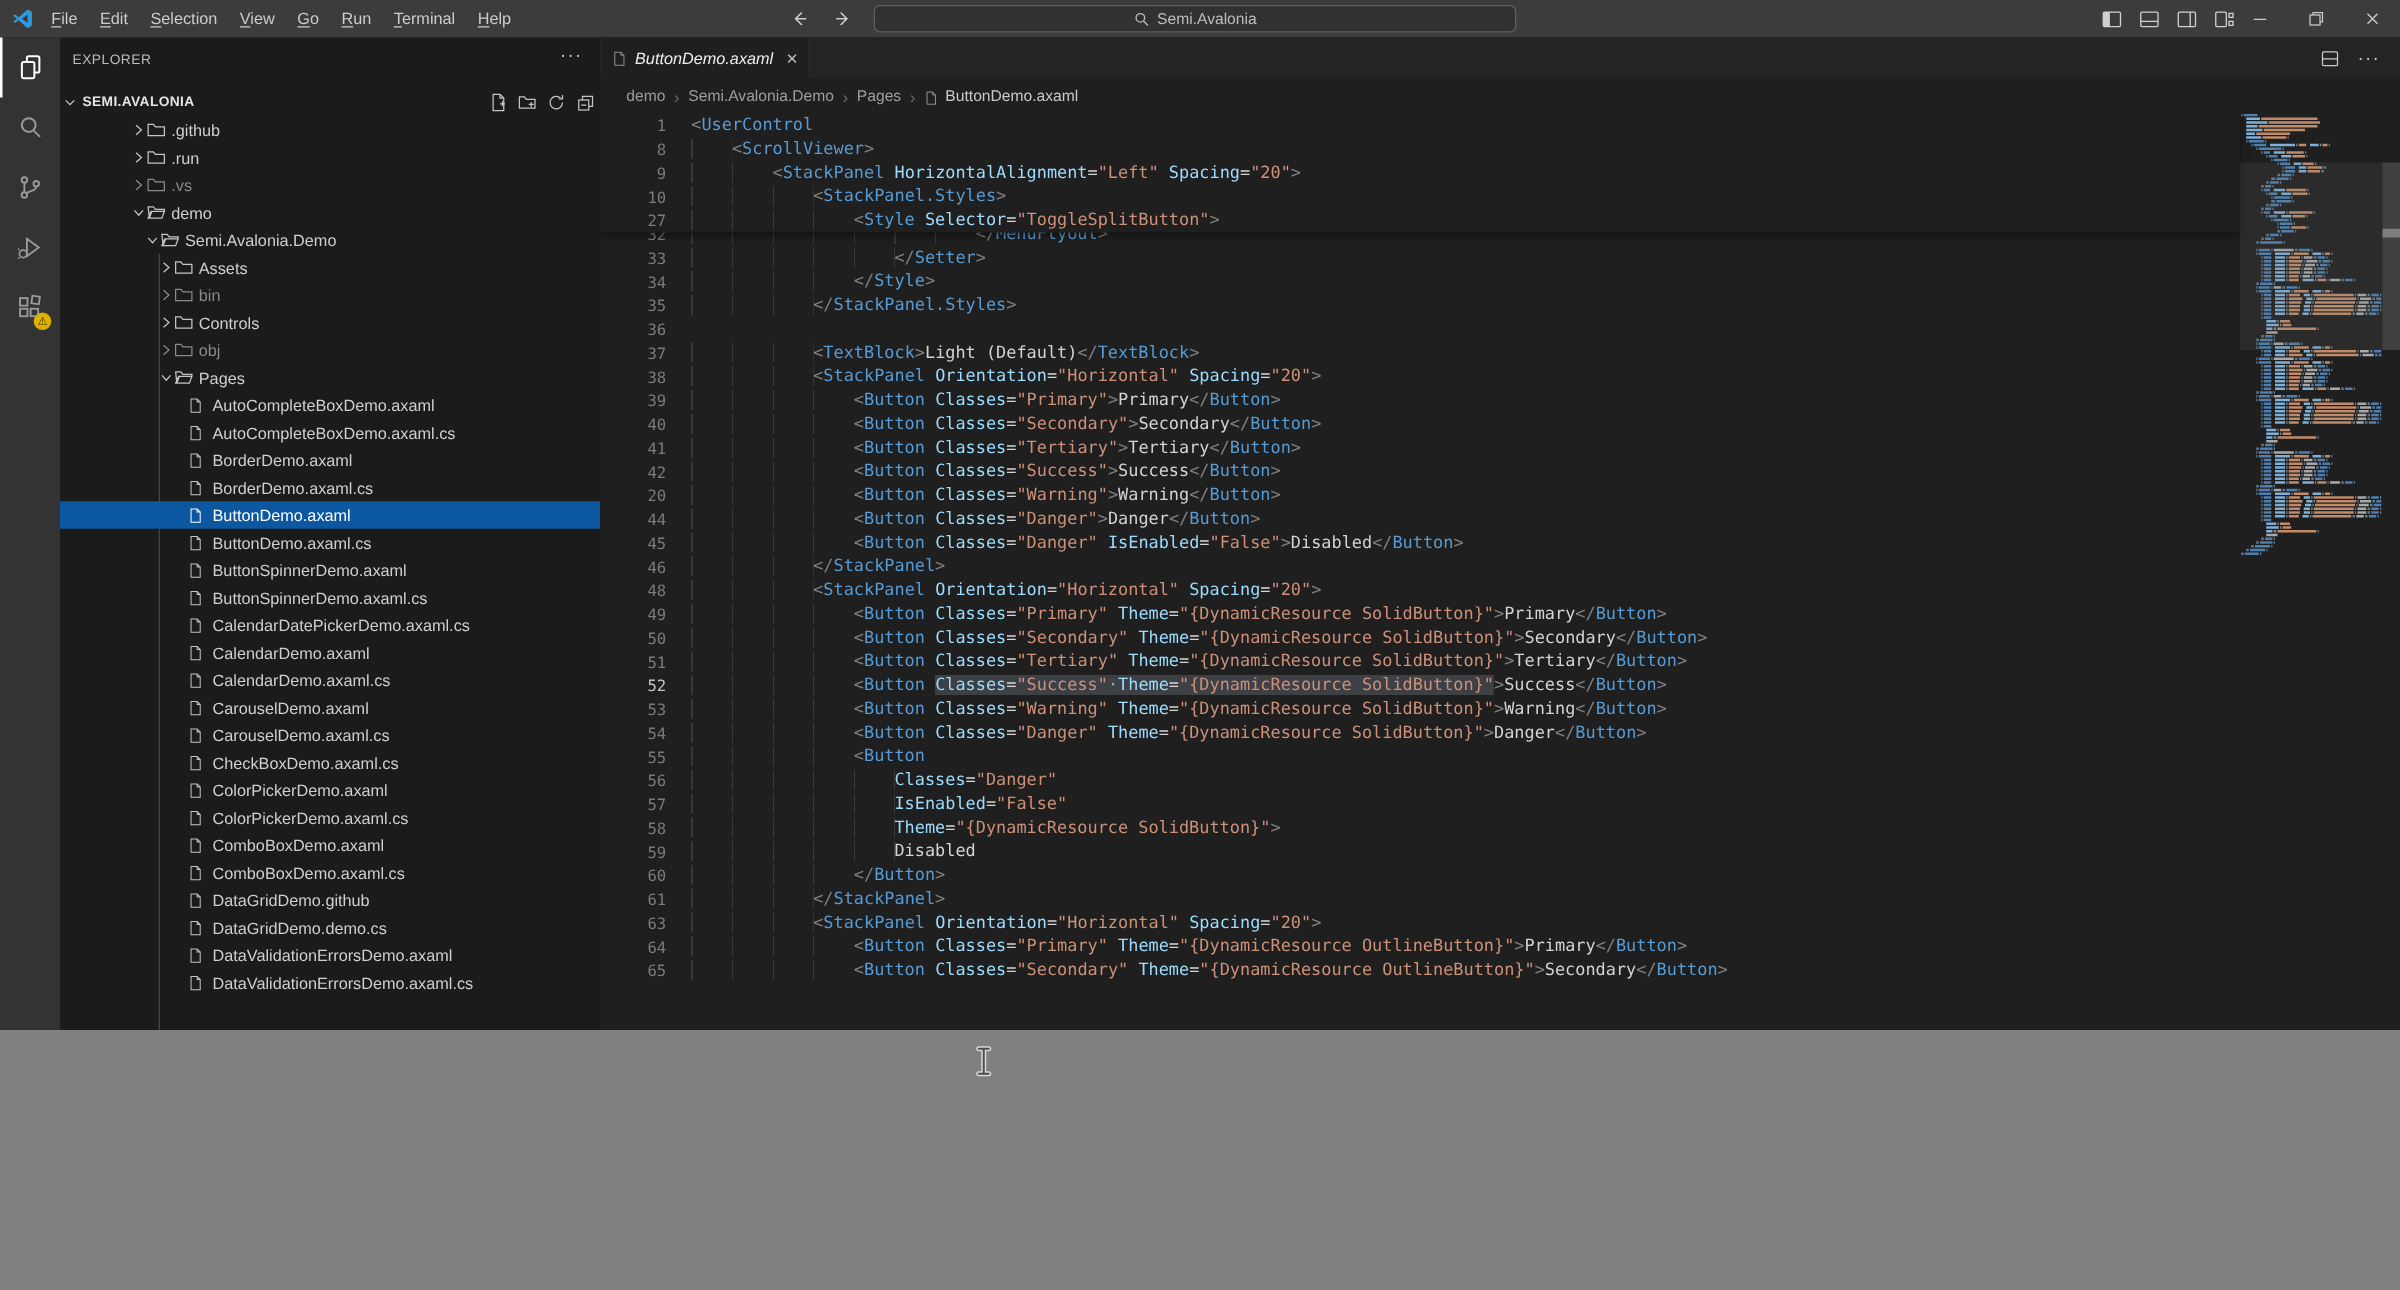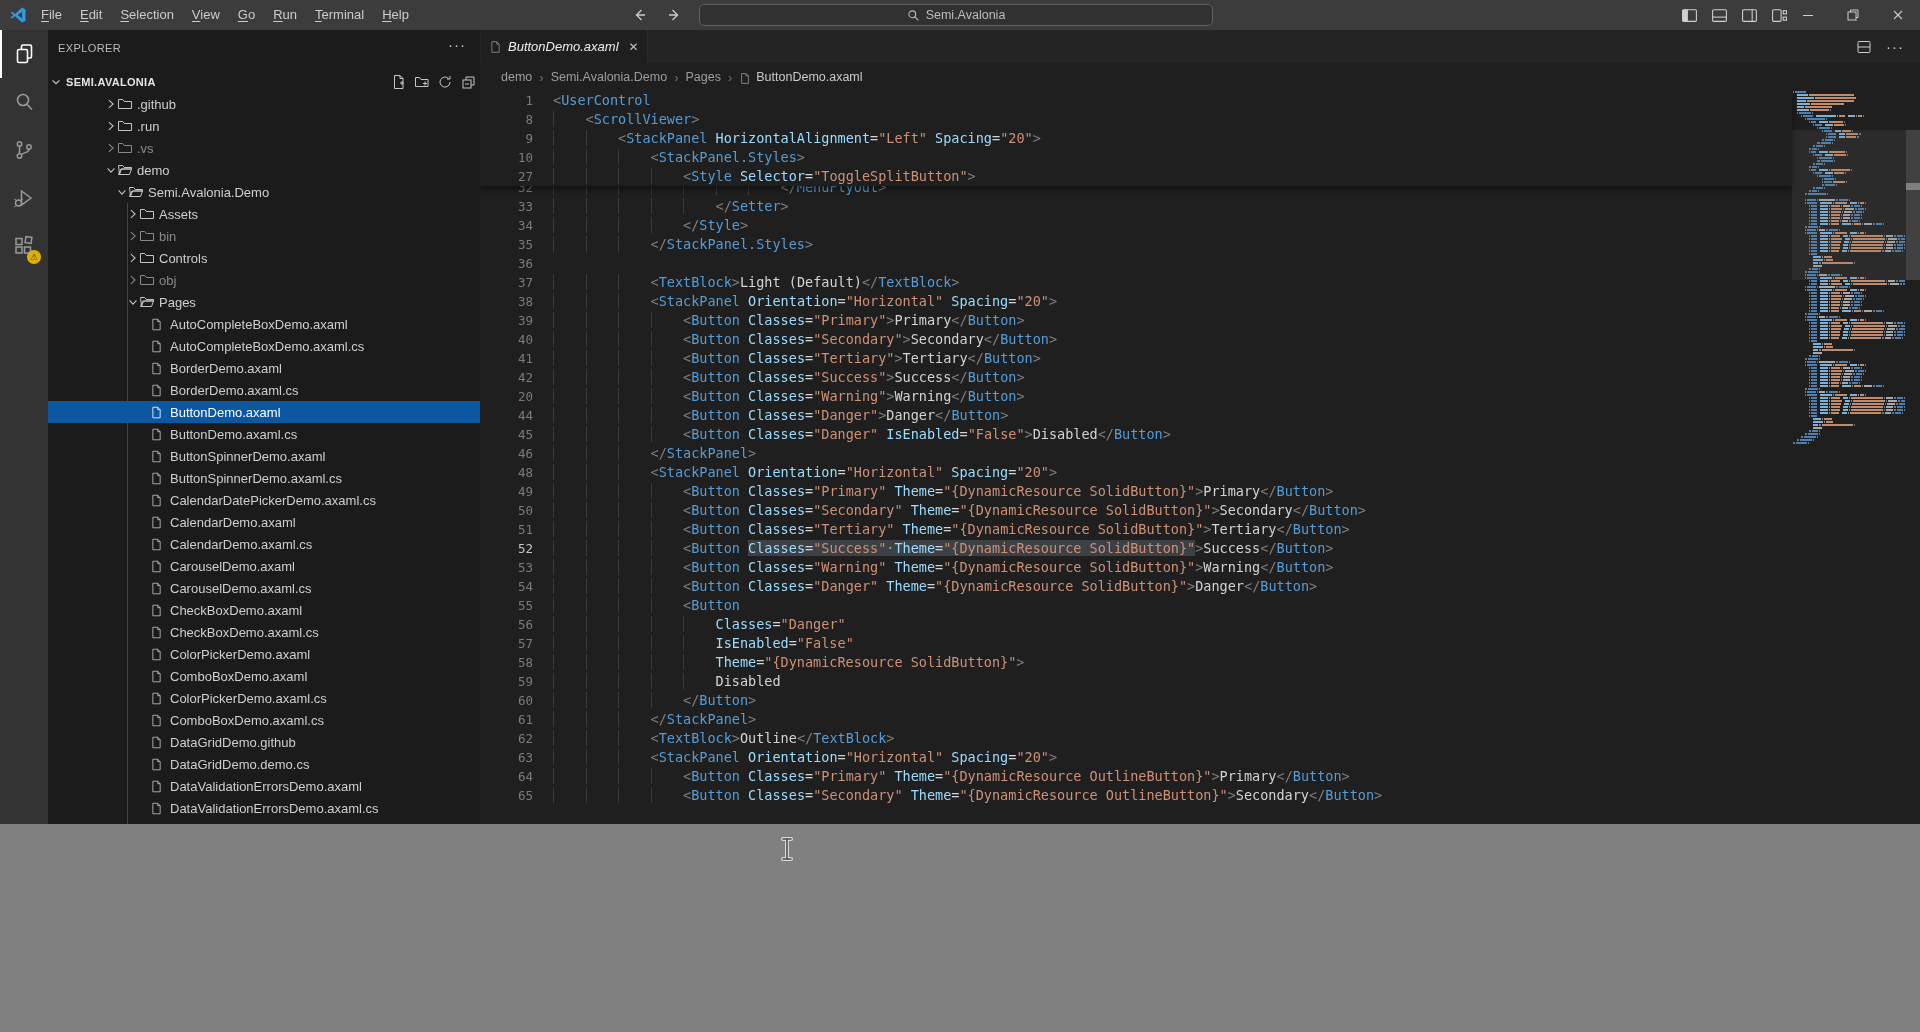--- a/index.html
+++ b/index.html
@@ -524,61 +524,51 @@
           <span>CarouselDemo.axaml.cs</span>
         </div>
         <div class="trow" style="padding-left: 90px;">
           <span class="slot"></span>
           <span class="ticon">
             <svg width="13" height="15" viewBox="0 0 16 16">
               <path d="M3.5 1.5 h6 l3 3 v10 h-9 z" stroke="#c5c5c5" fill="none"></path>
               <path d="M9.5 1.5 v3 h3" stroke="#c5c5c5" fill="none"></path>
             </svg>
           </span>
-          <span>CheckBoxDemo.axaml</span>
+          <span>CheckBoxDemo.axaml.cs</span>
         </div>
         <div class="trow" style="padding-left: 90px;">
           <span class="slot"></span>
           <span class="ticon">
             <svg width="13" height="15" viewBox="0 0 16 16">
               <path d="M3.5 1.5 h6 l3 3 v10 h-9 z" stroke="#c5c5c5" fill="none"></path>
               <path d="M9.5 1.5 v3 h3" stroke="#c5c5c5" fill="none"></path>
             </svg>
           </span>
-          <span>CheckBoxDemo.axaml.cs</span>
+          <span>ColorPickerDemo.axaml</span>
         </div>
         <div class="trow" style="padding-left: 90px;">
           <span class="slot"></span>
           <span class="ticon">
             <svg width="13" height="15" viewBox="0 0 16 16">
               <path d="M3.5 1.5 h6 l3 3 v10 h-9 z" stroke="#c5c5c5" fill="none"></path>
               <path d="M9.5 1.5 v3 h3" stroke="#c5c5c5" fill="none"></path>
             </svg>
           </span>
-          <span>ColorPickerDemo.axaml</span>
+          <span>ColorPickerDemo.axaml.cs</span>
         </div>
         <div class="trow" style="padding-left: 90px;">
           <span class="slot"></span>
           <span class="ticon">
             <svg width="13" height="15" viewBox="0 0 16 16">
               <path d="M3.5 1.5 h6 l3 3 v10 h-9 z" stroke="#c5c5c5" fill="none"></path>
               <path d="M9.5 1.5 v3 h3" stroke="#c5c5c5" fill="none"></path>
             </svg>
           </span>
           <span>ComboBoxDemo.axaml</span>
-        </div>
-        <div class="trow" style="padding-left: 90px;">
-          <span class="slot"></span>
-          <span class="ticon">
-            <svg width="13" height="15" viewBox="0 0 16 16">
-              <path d="M3.5 1.5 h6 l3 3 v10 h-9 z" stroke="#c5c5c5" fill="none"></path>
-              <path d="M9.5 1.5 v3 h3" stroke="#c5c5c5" fill="none"></path>
-            </svg>
-          </span>
-          <span>ColorPickerDemo.axaml.cs</span>
         </div>
         <div class="trow" style="padding-left: 90px;">
           <span class="slot"></span>
           <span class="ticon">
             <svg width="13" height="15" viewBox="0 0 16 16">
               <path d="M3.5 1.5 h6 l3 3 v10 h-9 z" stroke="#c5c5c5" fill="none"></path>
               <path d="M9.5 1.5 v3 h3" stroke="#c5c5c5" fill="none"></path>
             </svg>
           </span>
           <span>ComboBoxDemo.axaml.cs</span>
@@ -771,24 +761,20 @@
             <span class="ln">59</span>
             <span class="ct"><span class="ind">                    </span><span class="tok-x">Disabled</span></span>
           </div>
           <div class="crow">
             <span class="ln">60</span>
             <span class="ct"><span class="ind">                </span><span class="tok-p">&lt;/</span><span class="tok-t">Button</span><span class="tok-p">&gt;</span></span>
           </div>
           <div class="crow">
             <span class="ln">61</span>
             <span class="ct"><span class="ind">            </span><span class="tok-p">&lt;/</span><span class="tok-t">StackPanel</span><span class="tok-p">&gt;</span></span>
-          </div>
-          <div class="crow">
-            <span class="ln">62</span>
-            <span class="ct"><span class="ind">            </span><span class="tok-p">&lt;</span><span class="tok-t">TextBlock</span><span class="tok-p">&gt;</span><span class="tok-x">Outline</span><span class="tok-p">&lt;/</span><span class="tok-t">TextBlock</span><span class="tok-p">&gt;</span></span>
           </div>
           <div class="crow">
             <span class="ln">63</span>
             <span class="ct"><span class="ind">            </span><span class="tok-p">&lt;</span><span class="tok-t">StackPanel</span><span class=""> </span><span class="tok-a">Orientation</span><span class="tok-q">=</span><span class="tok-v">"Horizontal"</span><span class=""> </span><span class="tok-a">Spacing</span><span class="tok-q">=</span><span class="tok-v">"20"</span><span class="tok-p">&gt;</span></span>
           </div>
           <div class="crow">
             <span class="ln">64</span>
             <span class="ct"><span class="ind">                </span><span class="tok-p">&lt;</span><span class="tok-t">Button</span><span class=""> </span><span class="tok-a">Classes</span><span class="tok-q">=</span><span class="tok-v">"Primary"</span><span class=""> </span><span class="tok-a">Theme</span><span class="tok-q">=</span><span class="tok-v">"{DynamicResource OutlineButton}"</span><span class="tok-p">&gt;</span><span class="tok-x">Primary</span><span class="tok-p">&lt;/</span><span class="tok-t">Button</span><span class="tok-p">&gt;</span></span>
           </div>
           <div class="crow">

